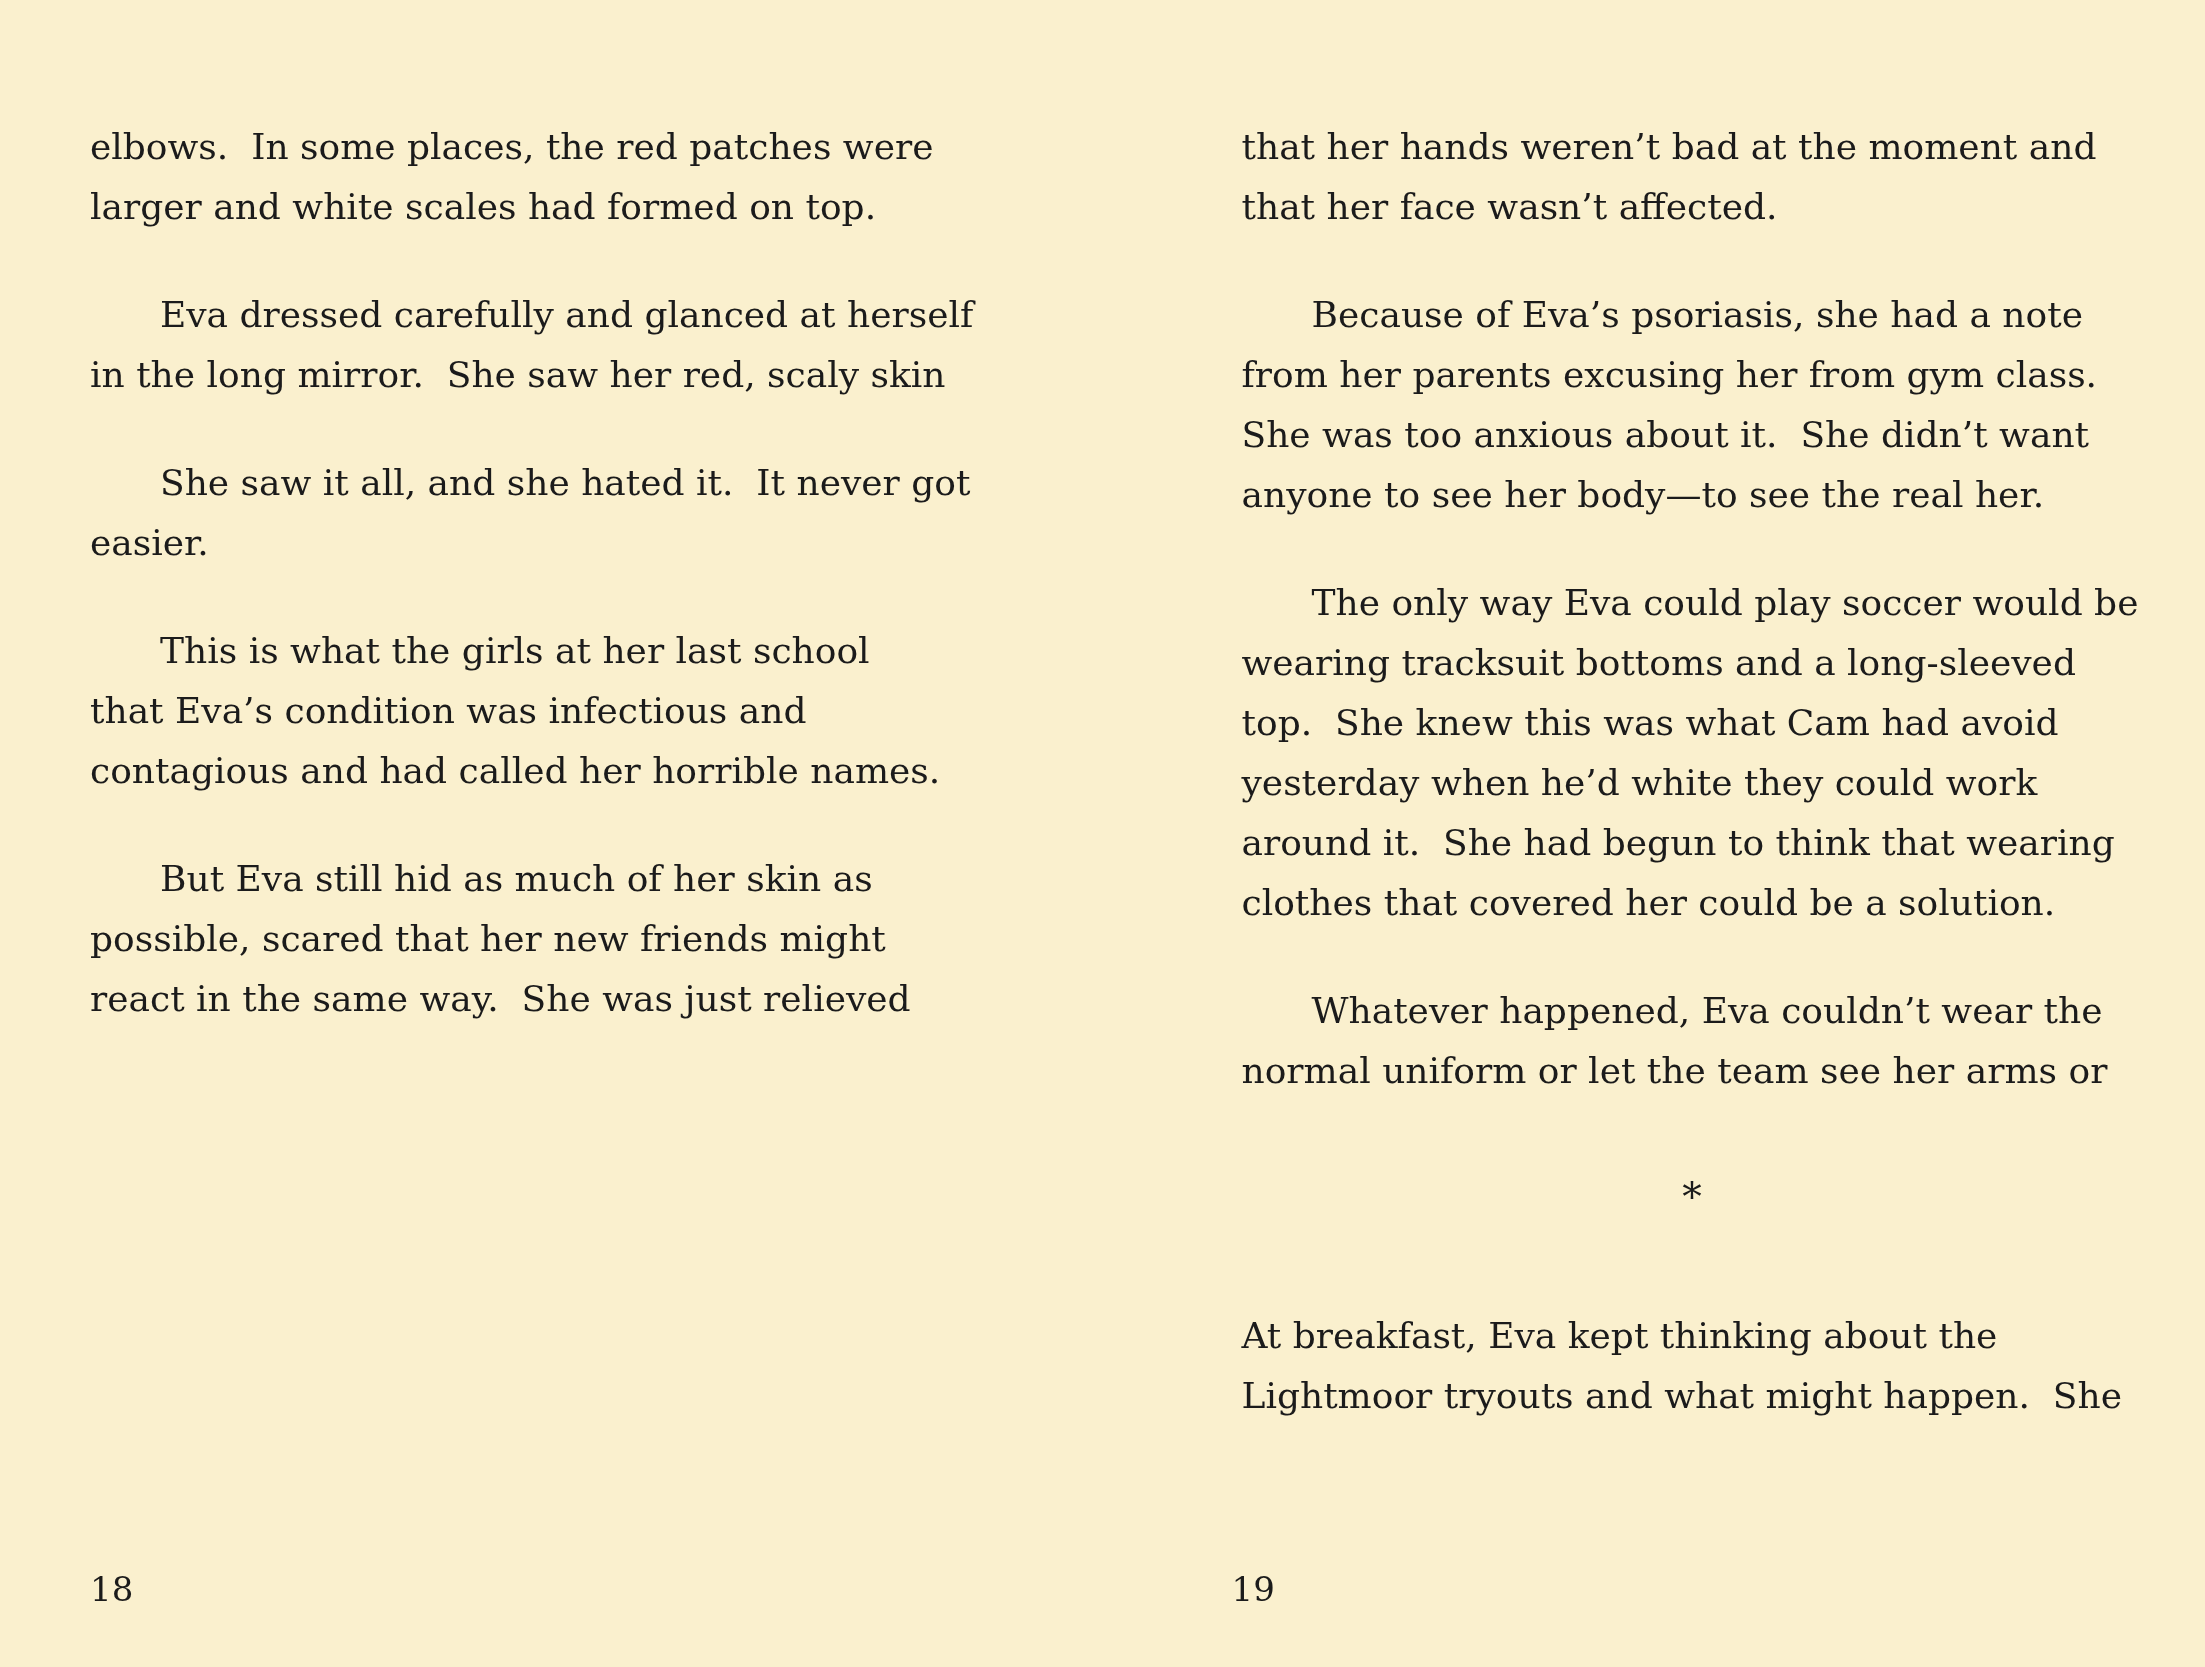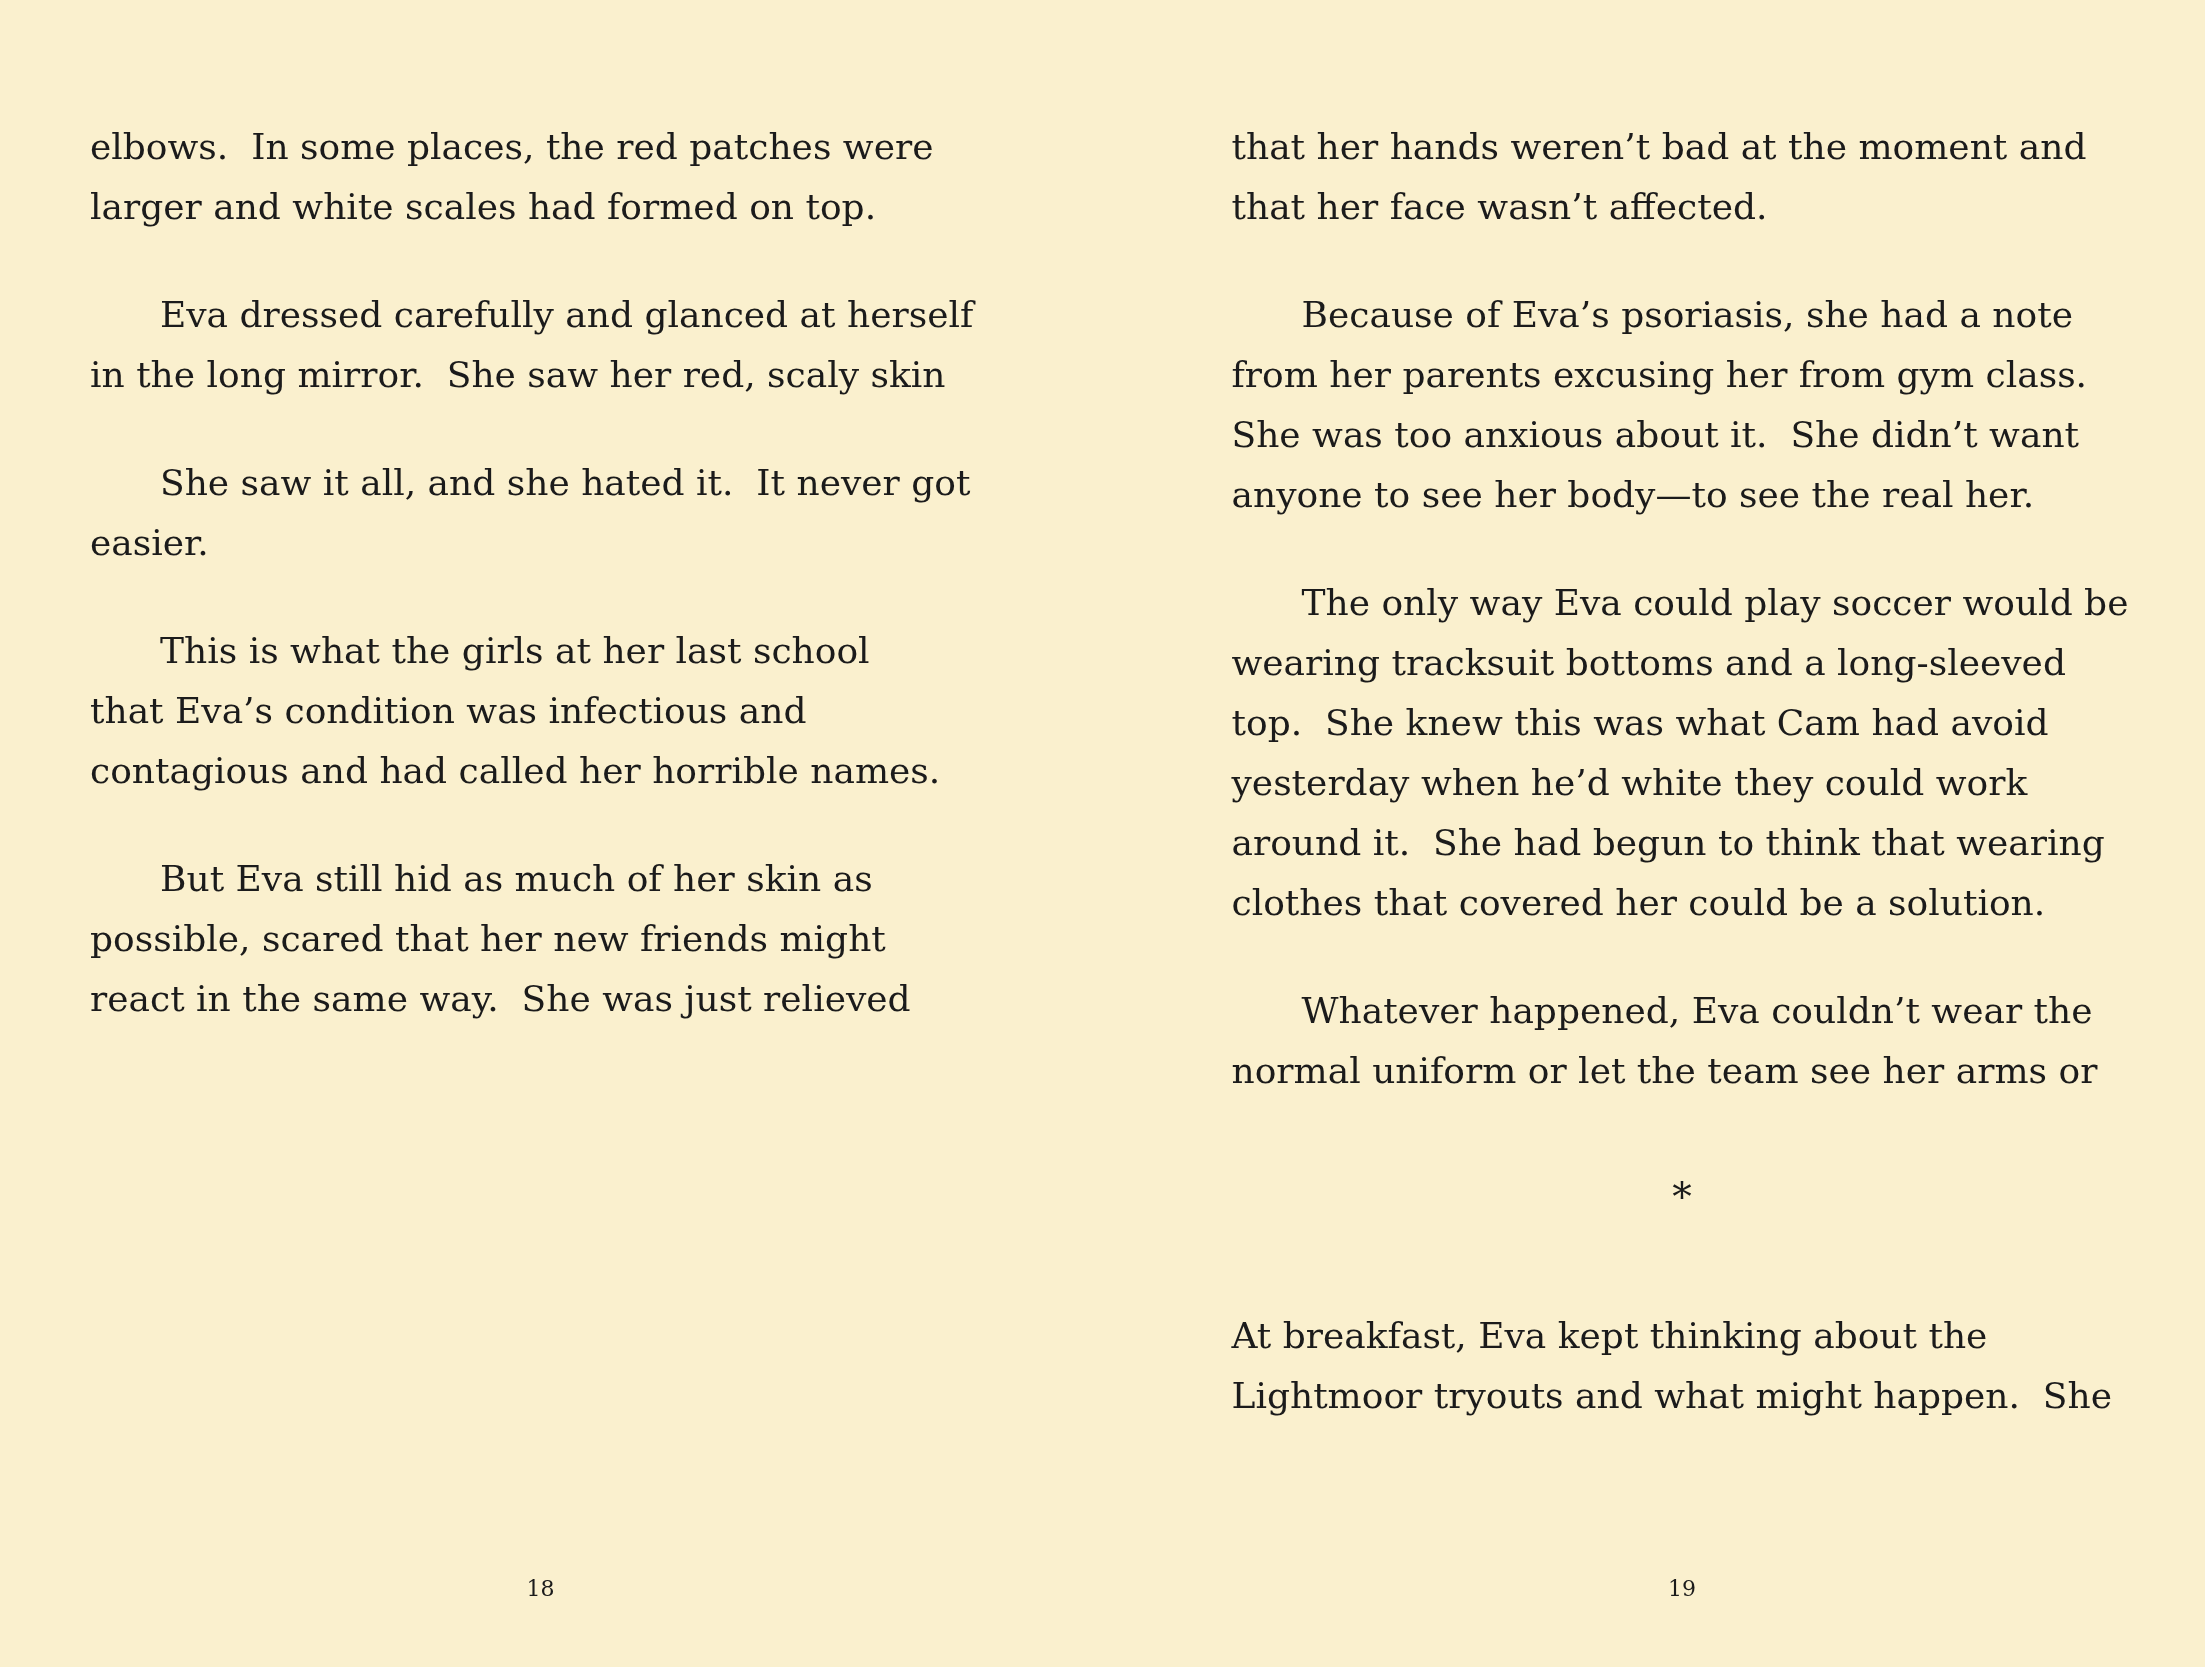--- a/index.html
+++ b/index.html
@@ -30,40 +30,40 @@
   }
   .text-block {
     position: absolute;
     top: 117px;
     width: 901px;
     font-size: 36px;
     line-height: 60px;
     letter-spacing: 0px;
   }
   .page-left .text-block { left: 90px; }
-  .page-right .text-block { left: 129px; }
+  .page-right .text-block { left: 139px; }
   .para + .para { margin-top: 48px; }
   .para.indent .line:first-child { text-indent: 70px; }
   .para.scene-break {
     margin-top: 66px;
     margin-bottom: 79px;
     text-align: center;
     font-size: 39px;
   }
   .line {
     display: block;
     white-space: pre;
   }
   .page-number {
     position: absolute;
     top: 1559px;
     width: 901px;
     line-height: 60px;
-    font-size: 22px;
-    text-align: center;
+    font-size: 34px;
+    text-align: left;
   }
   .page-left .page-number { left: 90px; }
   .page-right .page-number { left: 129px; }
 </style>
 </head>
 <body>
 
 <div class="spread">
   <section class="page page-left">
     <div class="text-block">

